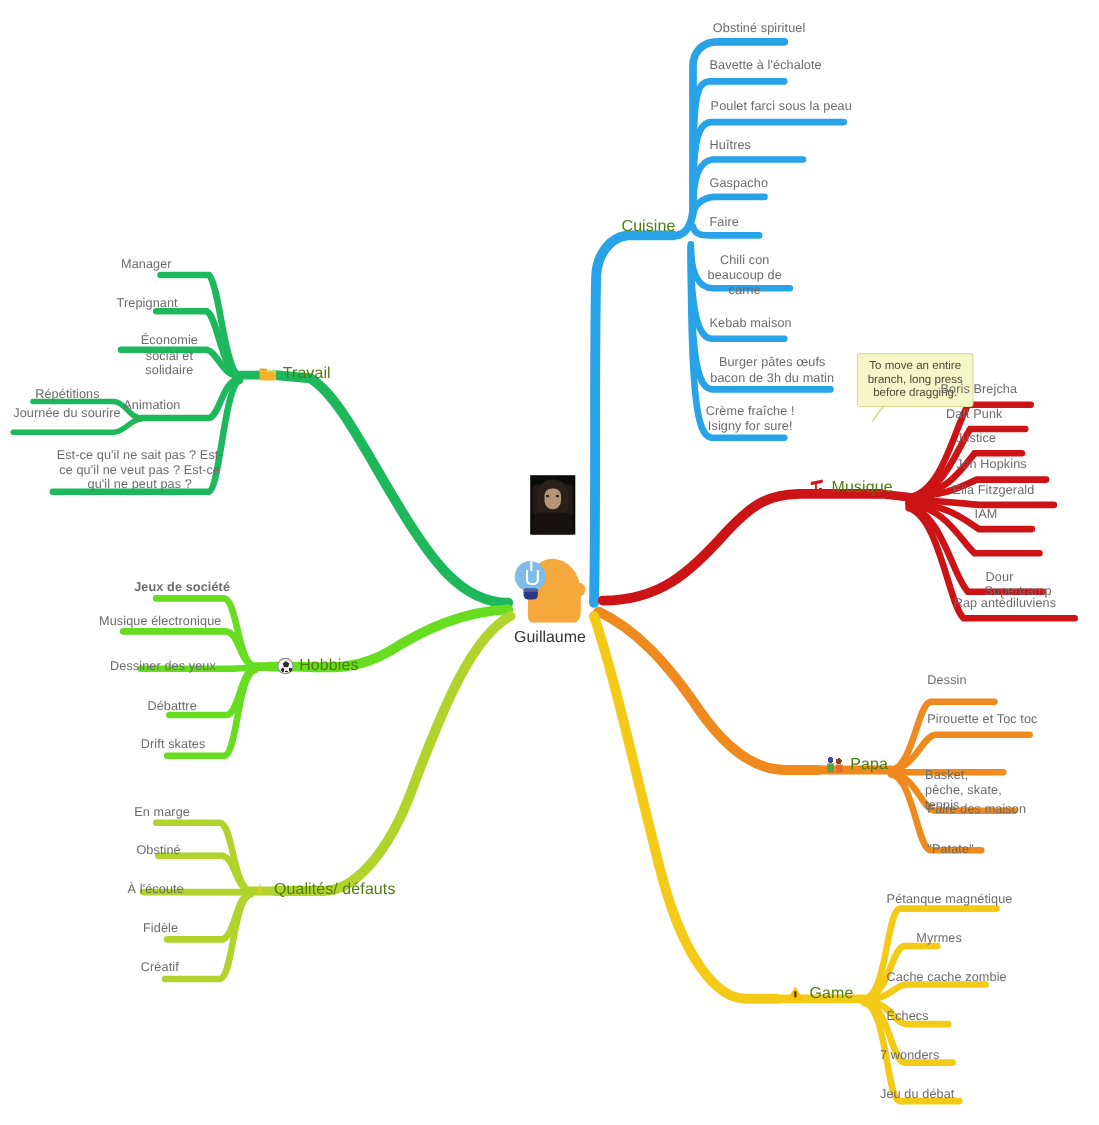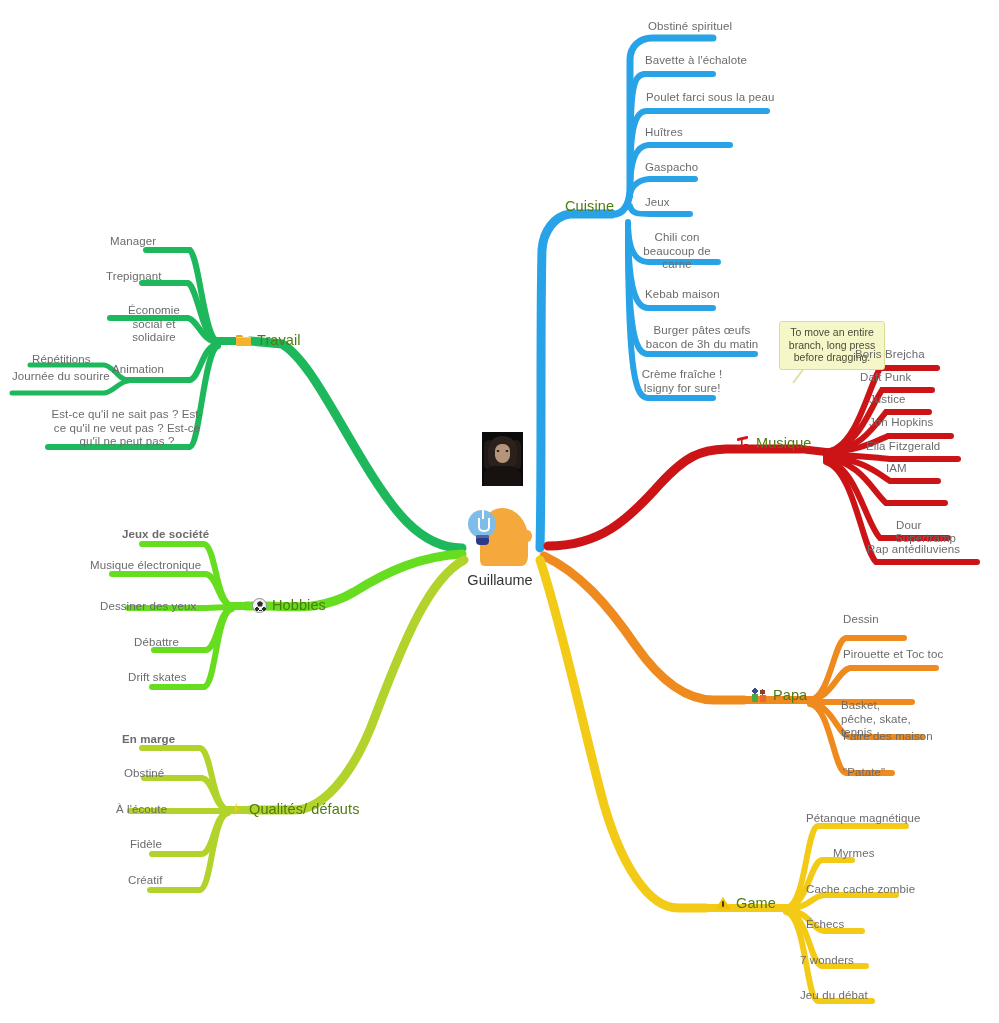--- a/index.html
+++ b/index.html
@@ -334,21 +334,21 @@
   <div id="tooltip">To move an entire branch, long press before dragging.</div>
 
   <div class="node" style="left:565px;top:198px;">
     <span class="ntext">Cuisine</span>
   </div>
   <div class="lbl" style="left:648px;top:20px;">Obstiné spirituel</div>
   <div class="lbl" style="left:645px;top:54px;">Bavette à l'échalote</div>
   <div class="lbl" style="left:646px;top:91px;">Poulet farci sous la peau</div>
   <div class="lbl" style="left:645px;top:126px;">Huîtres</div>
   <div class="lbl" style="left:645px;top:161px;">Gaspacho</div>
-  <div class="lbl" style="left:645px;top:196px;">Jeux</div>
+  <div class="lbl" style="left:645px;top:196px;">Faire</div>
   <div class="lbl multi" style="left:638px;top:231px;width:78px;">Chili con beaucoup de carne</div>
   <div class="lbl" style="left:645px;top:288px;">Kebab maison</div>
   <div class="lbl multi" style="left:639px;top:324px;width:126px;">Burger pâtes œufs bacon de 3h du matin</div>
   <div class="lbl multi" style="left:639px;top:368px;width:86px;">Crème fraîche ! Isigny for sure!</div>
 
   <div class="node" style="left:735px;top:435px;">
     <span class="ico ico-note"></span>
     <span class="ntext">Musique</span>
   </div>
   <div class="lbl r" style="left:855px;top:348px;width:82px;">Boris Brejcha</div>
@@ -401,19 +401,19 @@
   <div class="lbl r" style="left:122px;top:528px;width:84px;font-weight:bold;">Jeux de société</div>
   <div class="lbl r" style="left:90px;top:559px;width:118px;">Musique électronique</div>
   <div class="lbl r" style="left:100px;top:600px;width:110px;">Dessiner des yeux</div>
   <div class="lbl r" style="left:134px;top:636px;width:74px;">Débattre</div>
   <div class="lbl r" style="left:128px;top:671px;width:80px;">Drift skates</div>
 
   <div class="node" style="left:228px;top:801px;">
     <span class="ico ico-bolt"></span>
     <span class="ntext">Qualités/ défauts</span>
   </div>
-  <div class="lbl r" style="left:122px;top:733px;width:78px;font-weight:bold;">En marge</div>
+  <div class="lbl r" style="left:122px;top:733px;width:78px;">En marge</div>
   <div class="lbl r" style="left:124px;top:767px;width:72px;">Obstiné</div>
   <div class="lbl r" style="left:116px;top:803px;width:80px;">À l'écoute</div>
   <div class="lbl r" style="left:130px;top:838px;width:66px;">Fidèle</div>
   <div class="lbl r" style="left:128px;top:874px;width:66px;">Créatif</div>
 
 </div>
 
 </body></html>

